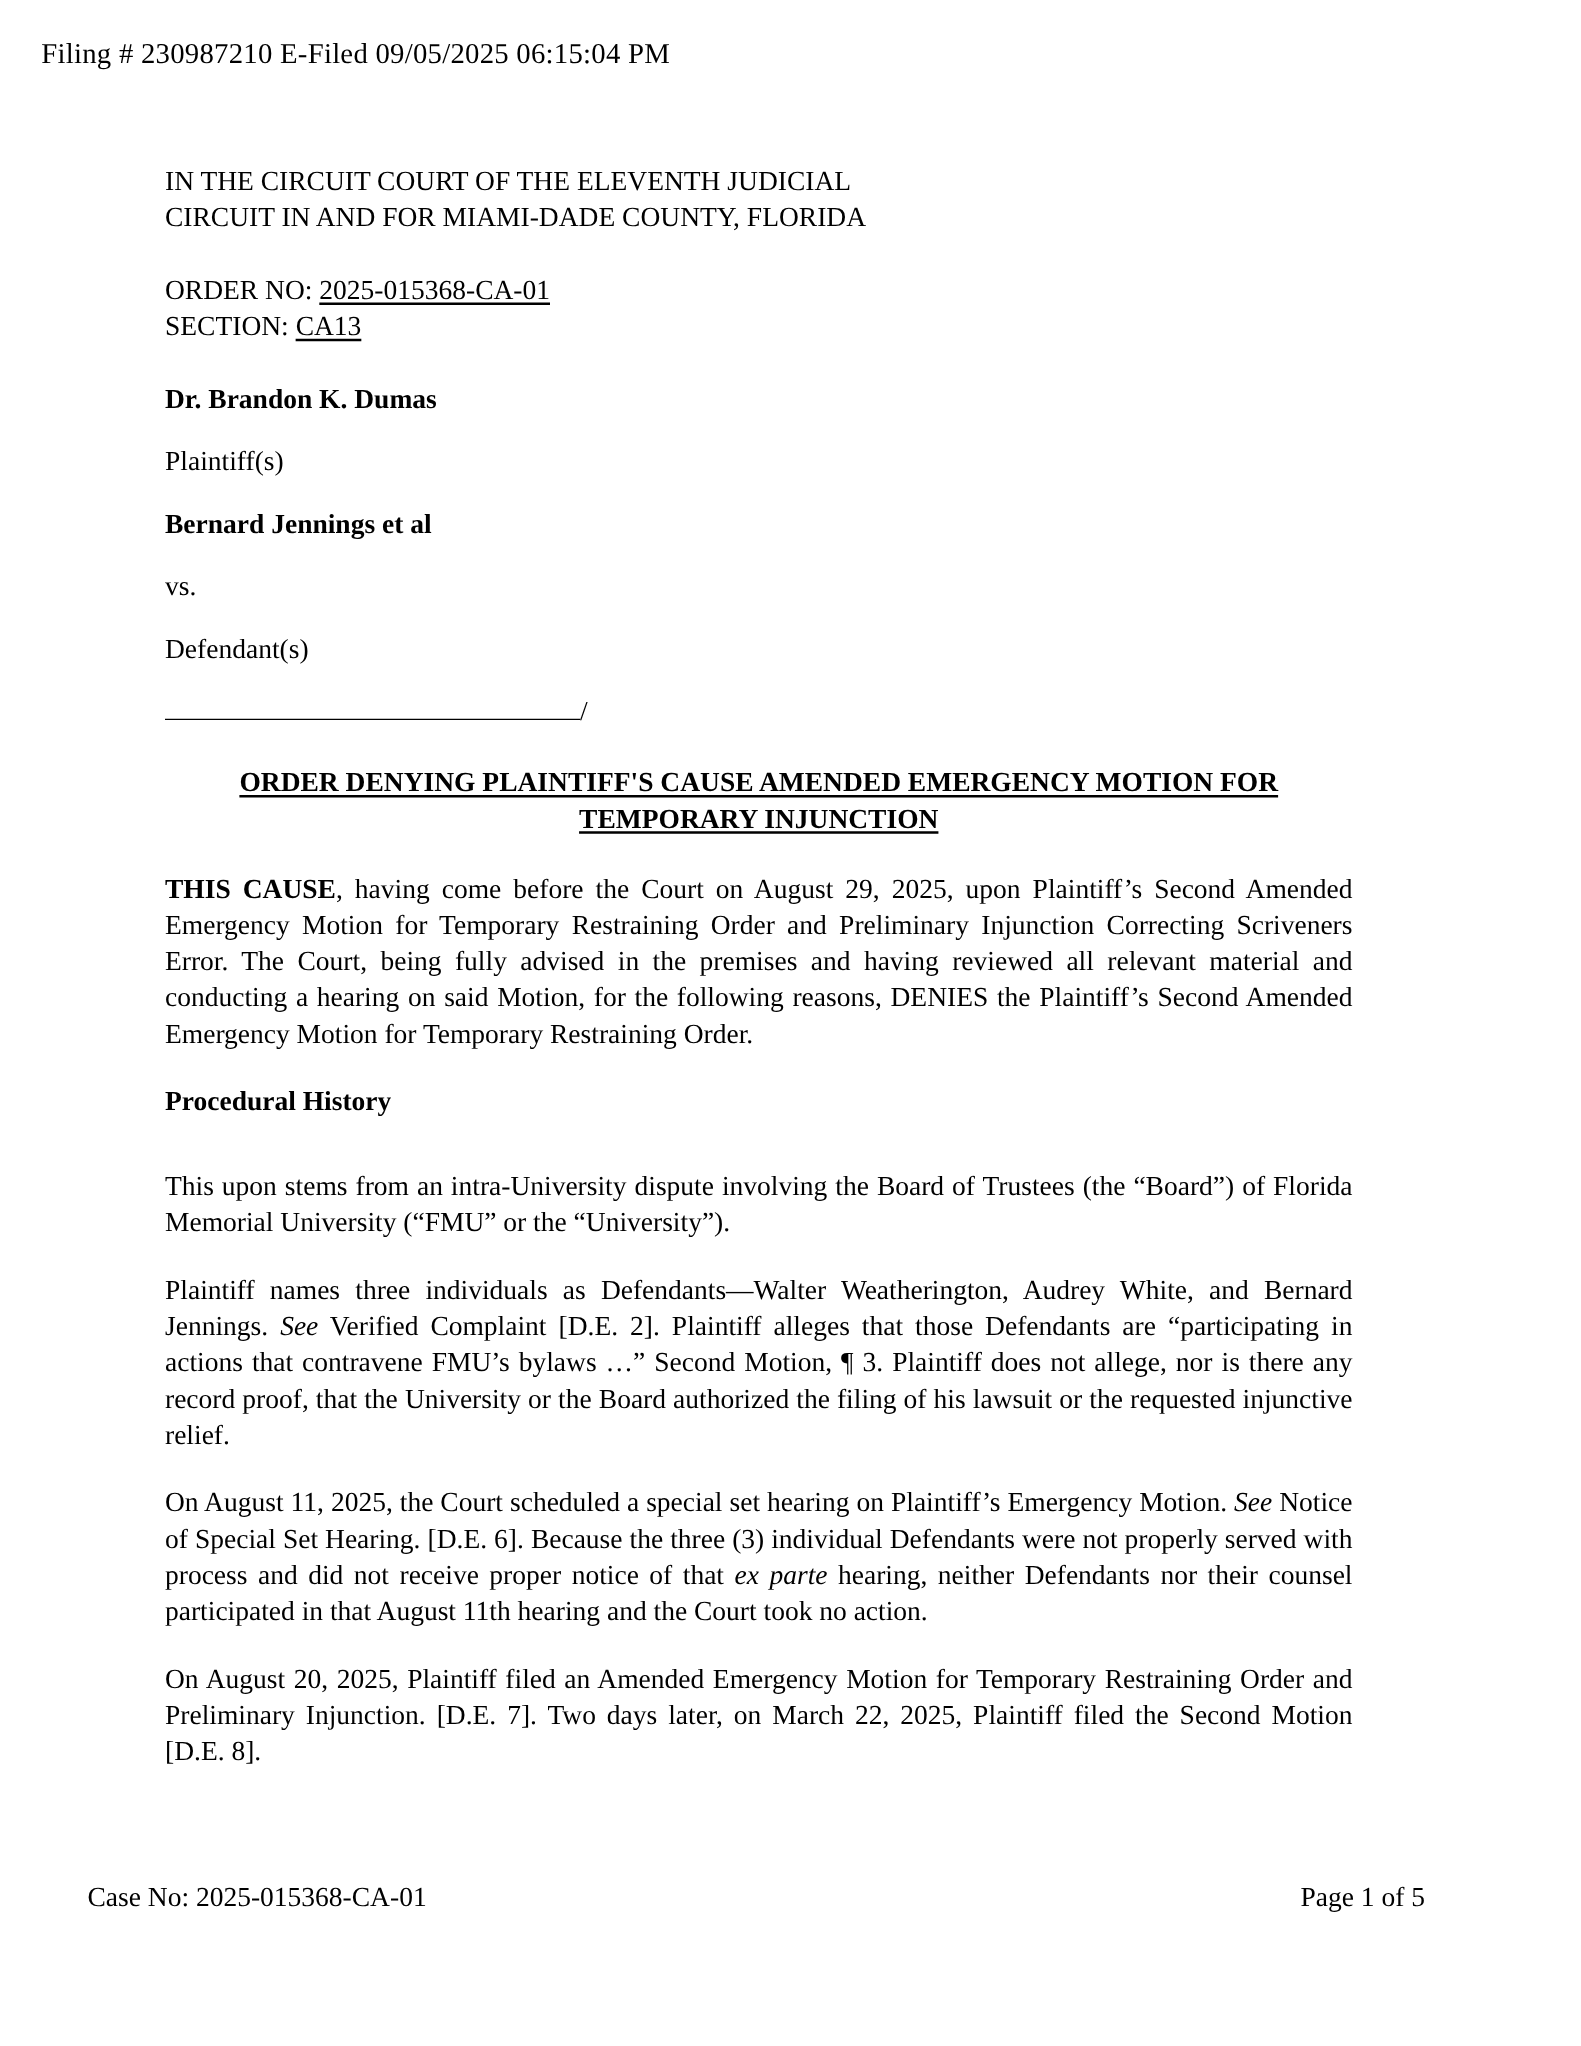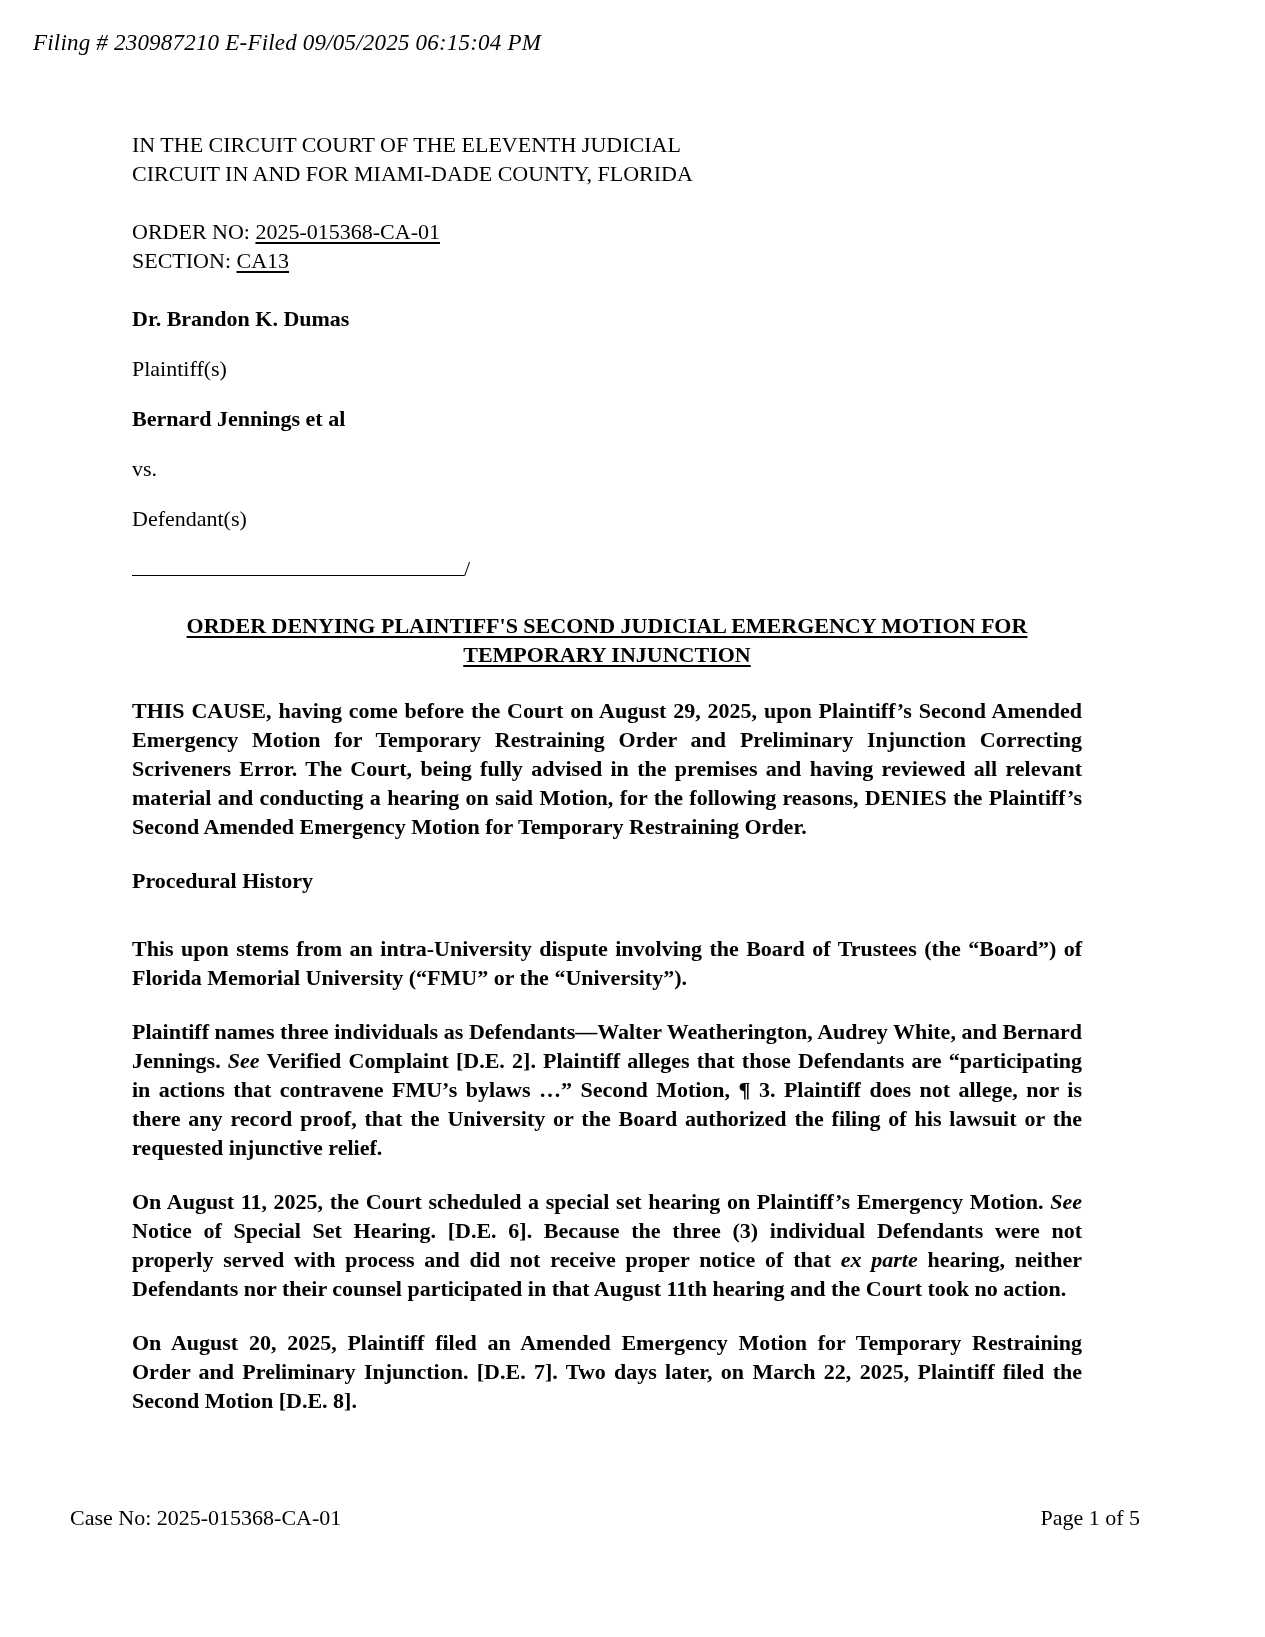--- a/index.html
+++ b/index.html
@@ -16,21 +16,20 @@
     height: 1637px;
     background: #ffffff;
     overflow: hidden;
   }
   .filing-header {
     position: absolute;
     top: 30px;
     left: 33px;
     font-size: 23px;
     letter-spacing: 0.2px;
-    font-style: italic;
   }
   .doc {
     position: absolute;
     top: 130px;
     left: 132px;
     width: 950px;
     font-size: 22px;
     line-height: 29px;
   }
   .court-heading {
@@ -64,21 +63,20 @@
     font-weight: bold;
     margin: 0 0 27px 0;
   }
   .order-title .t {
     text-decoration: underline;
     text-underline-offset: 3px;
   }
   p.body-p {
     margin: 0 0 25px 0;
     text-align: justify;
-    font-weight: bold;
   }
   .section-heading {
     text-align: left;
     font-weight: bold;
     margin: 0 0 39px 0;
   }
   .em { font-style: italic; }
   .footer {
     position: absolute;
     top: 1505px;
@@ -110,21 +108,21 @@
 
     <div class="party-line party-name">Dr. Brandon K. Dumas</div>
     <div class="party-line">Plaintiff(s)</div>
     <div class="party-line party-name">Bernard Jennings et al</div>
     <div class="party-line">vs.</div>
     <div class="party-line">Defendant(s)</div>
 
     <div class="separator"><span class="sep-line"></span><span>/</span></div>
 
     <div class="order-title">
-      <span class="t">ORDER DENYING PLAINTIFF'S SECOND JUDICIAL EMERGENCY MOTION FOR</span><br>
+      <span class="t">ORDER DENYING PLAINTIFF'S CAUSE AMENDED EMERGENCY MOTION FOR</span><br>
       <span class="t">TEMPORARY INJUNCTION</span>
     </div>
 
     <p class="body-p"><strong>THIS CAUSE</strong><span>, having come before the Court on August 29, 2025, upon Plaintiff’s Second Amended Emergency Motion for Temporary Restraining Order and Preliminary Injunction Correcting Scriveners Error. The Court, being fully advised in the premises and having reviewed all relevant material and conducting a hearing on said Motion, for the following reasons, DENIES the Plaintiff’s Second Amended Emergency Motion for Temporary Restraining Order.</span></p>
 
     <div class="section-heading">Procedural History</div>
 
     <p class="body-p">This upon stems from an intra-University dispute involving the Board of Trustees (the “Board”) of Florida Memorial University (“FMU” or the “University”).</p>
 
     <p class="body-p"><span>Plaintiff names three individuals as Defendants—Walter Weatherington, Audrey White, and Bernard Jennings. </span><span class="em">See</span><span> Verified Complaint [D.E. 2]. Plaintiff alleges that those Defendants are “participating in actions that contravene FMU’s bylaws …” Second Motion, ¶ 3. Plaintiff does not allege, nor is there any record proof, that the University or the Board authorized the filing of his lawsuit or the requested injunctive relief.</span></p>

